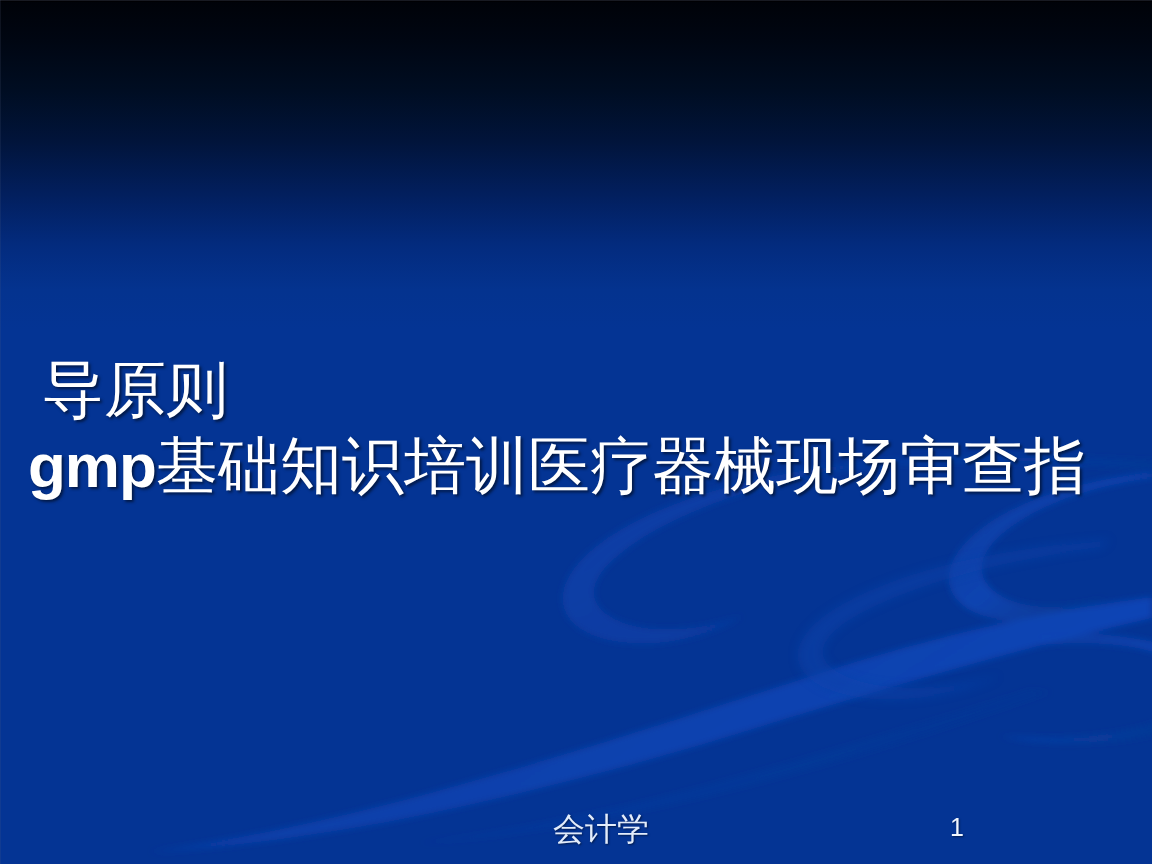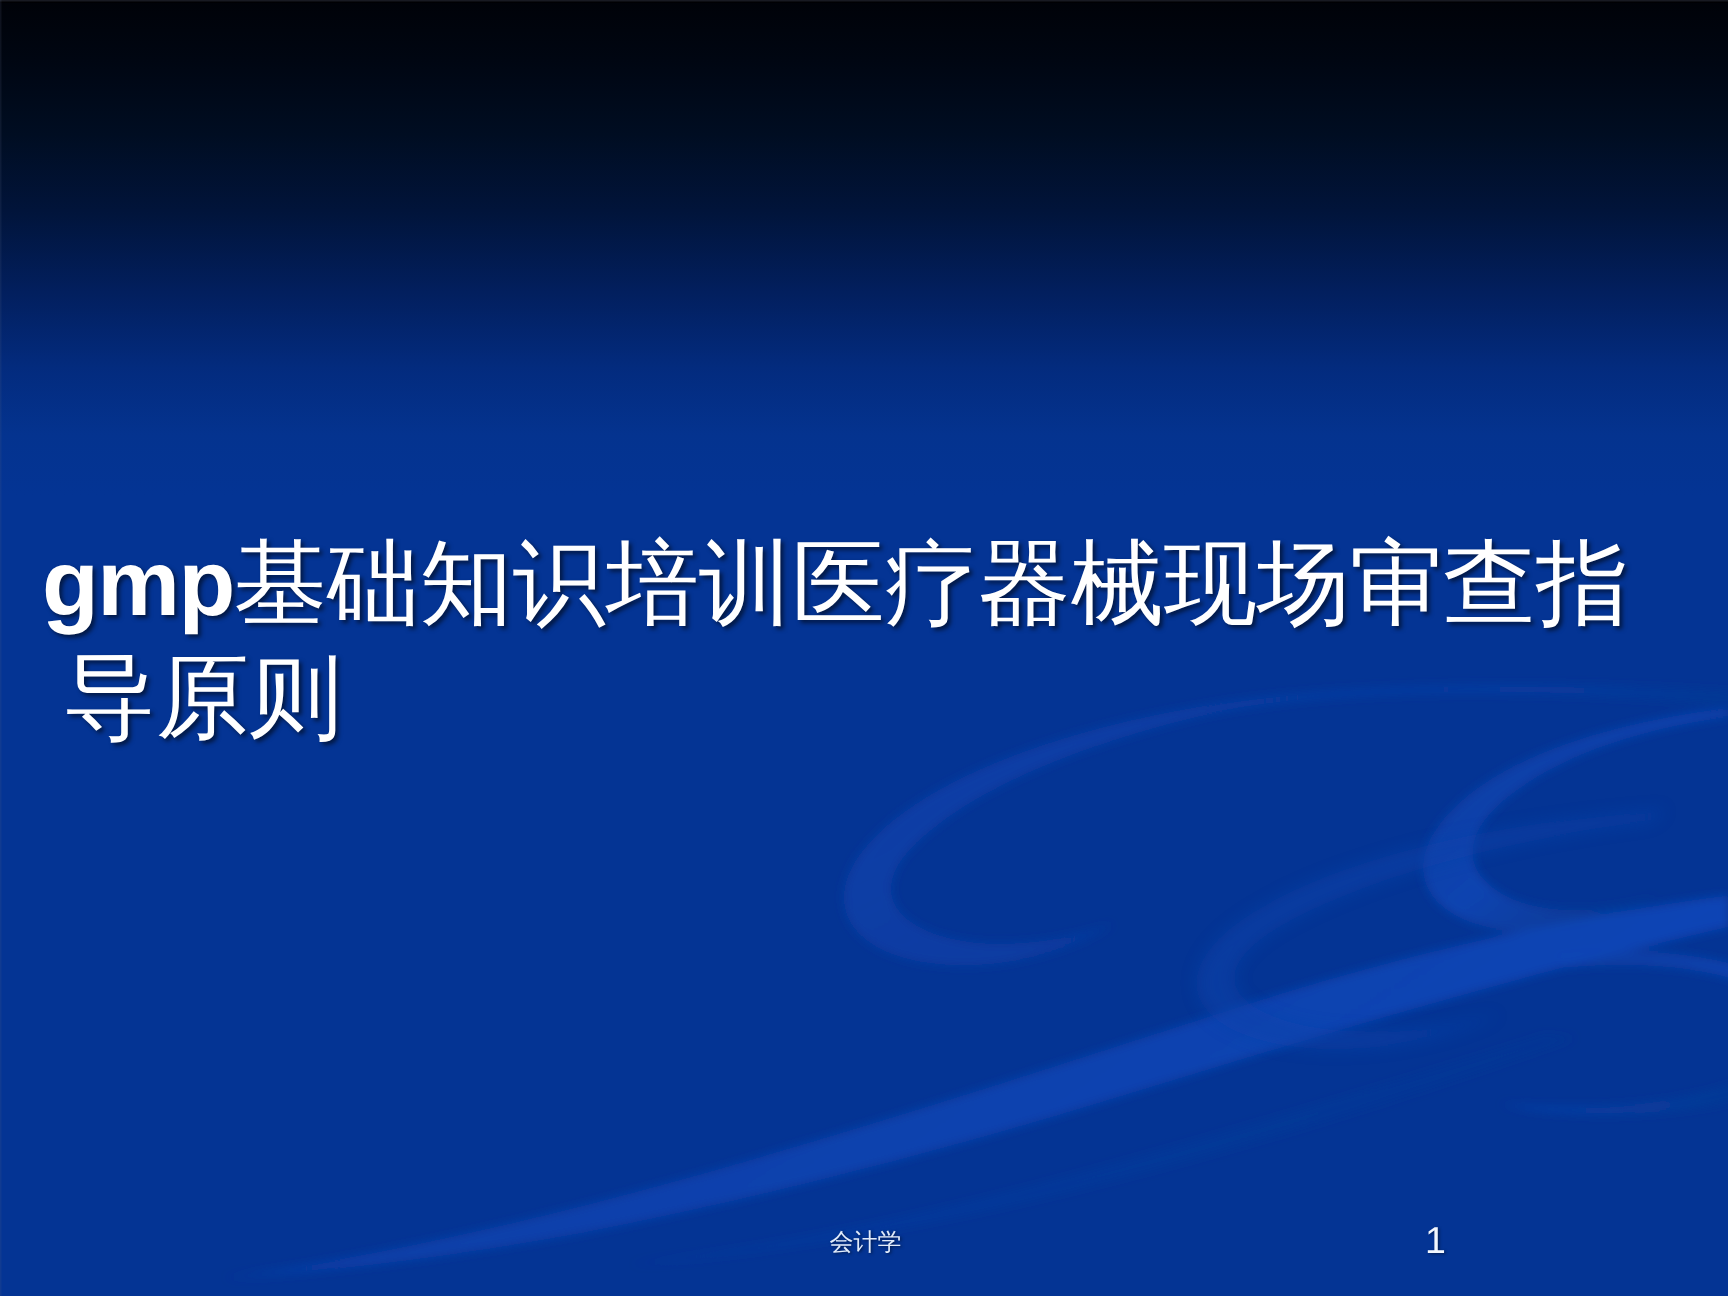--- a/index.html
+++ b/index.html
@@ -73,21 +73,21 @@
   .han {
     font-family: "Liberation Serif", "DejaVu Serif", serif;
     font-weight: normal;
   }
 
   
   #footer-left {
     position: absolute;
     left: 553px;
     top: 814px;
-    font-size: 16px;
+    font-size: 32px;
     line-height: 30px;
     color: #e2ecfb;
     font-family: "Liberation Serif", "DejaVu Serif", serif;
     text-shadow: 1px 1px 2px rgba(0,0,0,0.5);
   }
   #footer-page {
     position: absolute;
     left: 950px;
     top: 812px;
     font-size: 25px;
@@ -175,20 +175,20 @@
       <path d="M 1100,548 C 1000,560 910,586 856,616
                C 810,642 812,668 862,682
                C 900,692 955,688 1000,676
                C 948,700 880,706 836,692
                C 786,676 784,640 836,608
                C 898,570 1000,548 1110,540 Z" fill="#0b42ab"></path>
     </g>
   </svg>
 
   <div id="title-block">
+    <div class="title-line line2 han">导原则</div>
     <div class="title-line line1"><span class="latin">gmp</span><span class="han">基础知识培训医疗器械现场审查指</span></div>
-    <div class="title-line line2 han">导原则</div>
   </div>
 
   <div id="footer-left">会计学</div>
   <div id="footer-page">1</div>
 
 </div>
 
 </body></html>

